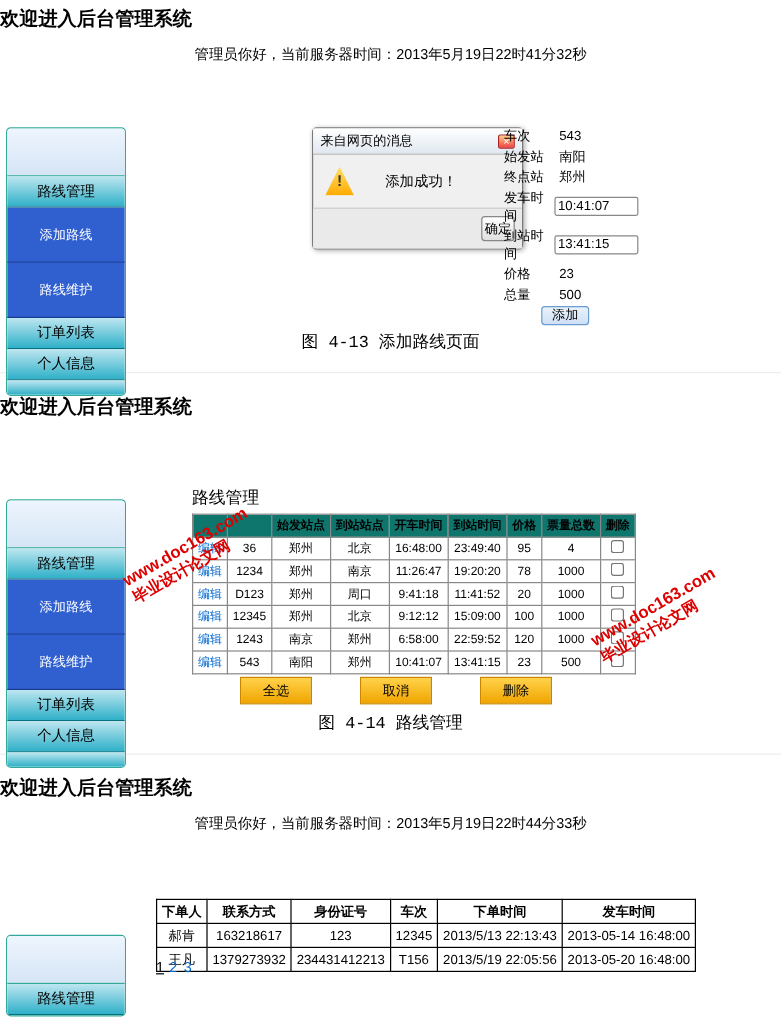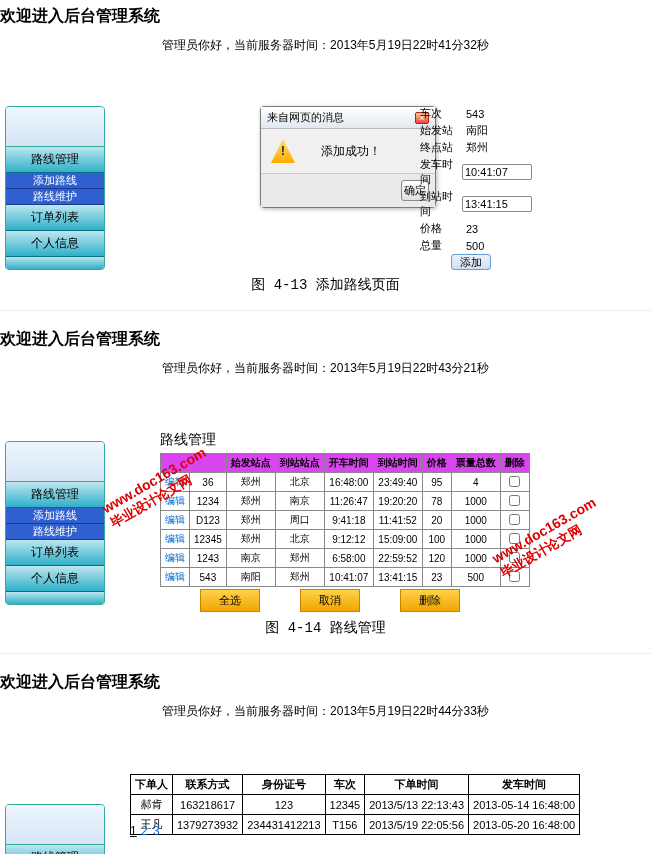--- a/index.html
+++ b/index.html
@@ -4,21 +4,21 @@
 <style>
 *{box-sizing:border-box;margin:0;padding:0}
 body{font-family:"Microsoft YaHei",SimSun,Arial,sans-serif;width:651px;background:#fff;font-size:12px;color:#000}
 .section{position:relative;margin-bottom:12px;border-bottom:1px solid #eee;padding-bottom:8px}
 .header-title{text-align:left;font-size:16px;font-weight:bold;font-family:Liberation Serif, serif;padding:6px 0}
 .admin-line{text-align:center;font-size:12px;padding:4px 4px}
 .caption{text-align:center;font-size:14px;font-family:Liberation Mono, monospace;padding:8px 0}
 .sidebar{position:absolute;left:5px;width:100px;border:1px solid #3a9;border-radius:4px;overflow:hidden}
 .sidebar .spacer{height:40px;background:linear-gradient(#eef5fe,#d5e5f5);border-bottom:1px solid #3a9}
 .nav-item{display:block;text-align:center;padding:4px 0;font-size:12px;color:#000;background:linear-gradient(#bde6f0,#2fb0c8);border-bottom:1px solid #07707f;cursor:pointer}
-.nav-item.sub{background:#3060d0;color:#fff;border-bottom:1px solid #1a3a90;font-size:11px;padding:0 0}
+.nav-item.sub{background:#3060d0;color:#fff;border-bottom:1px solid #1a3a90;font-size:11px;padding:15px 0}
 .sidebar .bottom{height:12px;background:linear-gradient(#bde6f0,#2fb0c8)}
 
 .s1-sidebar{top:48px}
 .s1-body{position:relative;height:210px}
 .dialog{position:absolute;left:260px;top:48px;width:176px;border:1px solid #7a7a7a;border-radius:4px;background:#f0f0f0;box-shadow:1px 1px 4px rgba(0,0,0,.3)}
 .dialog-title{background:linear-gradient(#fff,#e0e8f0);padding:3px 6px;font-size:11px;border-bottom:1px solid #bbb;display:flex;justify-content:space-between;align-items:center}
 .dialog-title .x{width:14px;height:12px;background:linear-gradient(#fc8,#e44);border:1px solid #a22;border-radius:2px;font-size:9px;text-align:center;line-height:10px;color:#fff}
 .dialog-body{padding:10px;display:flex;align-items:center;gap:26px}
 .warn-icon{width:24px;height:24px;background:linear-gradient(#ffe066,#ffaa00);clip-path:polygon(50% 0,100% 100%,0 100%);position:relative}
 .warn-icon::after{content:"!";position:absolute;left:0;right:0;top:4px;text-align:center;font-weight:bold;color:#333;font-size:13px}
@@ -29,21 +29,21 @@
 .form-row .lbl{width:42px}
 .form-row .val{padding:0 4px}
 .form-row input{width:70px;height:16px;border:1px solid #888;font-size:11px;padding:0 2px;border-radius:2px}
 .add-btn{margin-left:31px;margin-top:3px;padding:1px 8px;border:1px solid #6a9ed0;background:linear-gradient(#eaf2fb,#cfe0f5);border-radius:3px;font-size:11px;cursor:pointer}
 
 .s2-body{position:relative;height:230px}
 .s2-sidebar{top:60px}
 .route-title{position:absolute;left:160px;top:50px;font-size:14px;font-family:SimSun}
 .route-table{position:absolute;left:160px;top:72px;border-collapse:collapse;font-size:10px}
 .route-table th,.route-table td{border:1px solid #888;padding:2px 4px;text-align:center;white-space:nowrap}
-.route-table th{background:#d946ef}
+.route-table th{background:#0f766e}
 .op-link{color:#06c;cursor:pointer}
 .chk{width:11px;height:11px}
 .action-btns{position:absolute;left:200px;top:208px;display:flex;gap:40px}
 .ybtn{padding:3px 18px;background:linear-gradient(#ffd24a,#f0a500);border:1px solid #c98500;color:#000;font-size:11px;cursor:pointer}
 .watermark{position:absolute;color:#d00;font-size:14px;font-weight:bold;transform:rotate(-30deg);pointer-events:none;font-family:Arial}
 .watermark .cn{font-family:SimHei;font-size:13px}
 
 .s3-body{position:relative;height:200px}
 .s3-sidebar{top:80px}
 .order-table{position:absolute;left:130px;top:50px;border-collapse:collapse;font-size:11px}
@@ -115,23 +115,20 @@
           <span class="val">500</span>
         </div>
       <span class="add-btn">添加</span>
     </div>
   </div>
   <div class="caption">图 4-13 添加路线页面</div>
 </div>
 
 <div class="section">
   <div class="header-title">欢迎进入后台管理系统</div>
-  <div class="admin-line">
-    <span>管理员你好，当前服务器时间：</span><span>2013年5月19日22时43分21秒</span>
-  </div>
   <div class="s2-body">
     <div class="sidebar s2-sidebar">
       <div class="spacer"></div>
       <span class="nav-item">路线管理</span>
       <span class="nav-item sub">添加路线</span>
       <span class="nav-item sub">路线维护</span>
       <span class="nav-item">订单列表</span>
       <span class="nav-item">个人信息</span>
       <div class="bottom"></div>
     </div>

